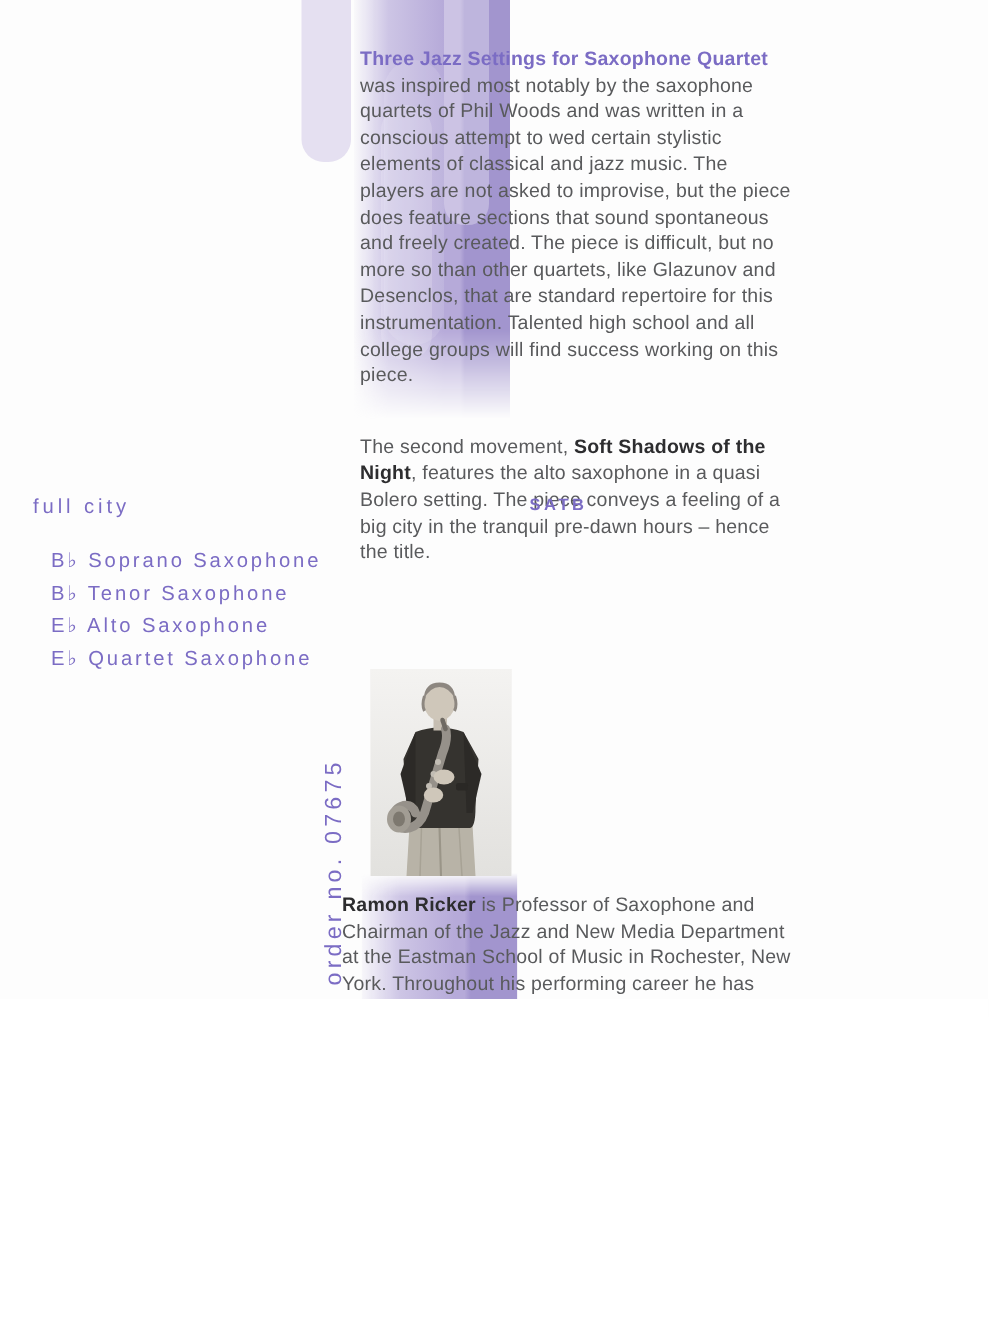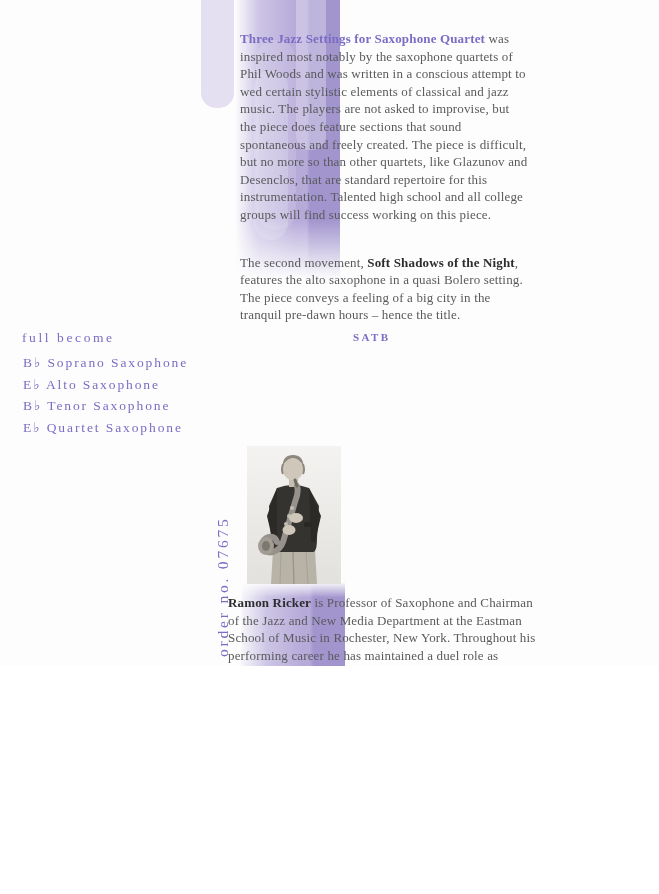--- a/index.html
+++ b/index.html
@@ -1,20 +1,20 @@
 <!DOCTYPE html>
 <html style="--page-bg: #fdfdfd; --accent: #7b6cc4; --heading-ink: #2d2d2f; --body-ink: #595a5c; --stripe-light: #cdc5e5; --stripe-mid: #b6aad9; --stripe-dark: #a295ce; --photo-bg: #efeeec;"><head>
 <meta charset="utf-8">
 <style>
   html,body { margin:0; padding:0; background:#ffffff; }
   .page {
     position:relative; width:659px; height:666px;
     background:var(--page-bg,#fdfdfd);
     overflow:hidden;
-    font-family:Liberation Serif, serif;
+    font-family:Liberation Sans, sans-serif;
   }
 
   
   .stripe-top {
     position:absolute; left:236px; top:0; width:104px; height:282px;
     background:linear-gradient(90deg,
       rgba(205,197,229,0.05) 0%,
       var(--stripe-light,#cdc5e5) 22%,
       var(--stripe-mid,#b6aad9) 58%,
       var(--stripe-mid,#b6aad9) 68%,
@@ -77,21 +77,21 @@
     position:absolute; left:132px; top:321px;
     font-size:21.5px; font-weight:bold; letter-spacing:0.4px;
     color:var(--heading-ink,#2c2c2e);
   }
   .satb {
     position:absolute; left:353px; top:331px;
     font-size:11px; font-weight:bold; letter-spacing:2.4px;
     color:var(--accent,#7b6cc4);
   }
   .instr-list {
-    position:absolute; left:22px; top:351px; margin:1px; padding:0;
+    position:absolute; left:22px; top:351px; margin:12px; padding:0;
     list-style:none;
     font-size:13.5px; letter-spacing:1.9px; color:var(--accent,#7b6cc4);
   }
   .instr-list li { height:21.7px; line-height:21.7px; }
 
   
   .photo {
     position:absolute; left:247px; top:446px; width:94px; height:138px;
     background:var(--photo-bg,#efeeec);
   }
@@ -137,27 +137,27 @@
   <div class="ghost-left-patch"></div>
   <div class="stripe-bottom">
     <div class="ghost-bowl"></div>
   </div>
 
   <div class="intro">
     <p><span class="lead-title">Three Jazz Settings for Saxophone Quartet</span><span> was inspired most notably by the saxophone quartets of Phil Woods and was written in a conscious attempt to wed certain stylistic elements of classical and jazz music. The players are not asked to improvise, but the piece does feature sections that sound spontaneous and freely created. The piece is difficult, but no more so than other quartets, like Glazunov and Desenclos, that are standard repertoire for this instrumentation. Talented high school and all college groups will find success working on this piece.</span></p>
     <p><span>The second movement, </span><span class="bold-dark">Soft Shadows of the Night</span><span>, features the alto saxophone in a quasi Bolero setting. The piece conveys a feeling of a big city in the tranquil pre-dawn hours – hence the title.</span></p>
   </div>
 
-  <span class="full-score">full become</span>
+  <span class="full-score">full city</span>
   <span class="satb">SATB</span>
 
   <ul class="instr-list">
     <li>B♭ Soprano Saxophone</li>
+    <li>B♭ Tenor Saxophone</li>
     <li>E♭ Alto Saxophone</li>
-    <li>B♭ Tenor Saxophone</li>
     <li>E♭ Quartet Saxophone</li>
   </ul>
 
   <div class="photo">
     <svg width="94" height="138" viewBox="0 0 94 138" xmlns="http://www.w3.org/2000/svg">
       <defs>
         <linearGradient id="pbg" x1="0" y1="0" x2="0" y2="1">
           <stop offset="0" stop-color="#f4f3f1"></stop>
           <stop offset="1" stop-color="#e2e1de"></stop>
         </linearGradient>

